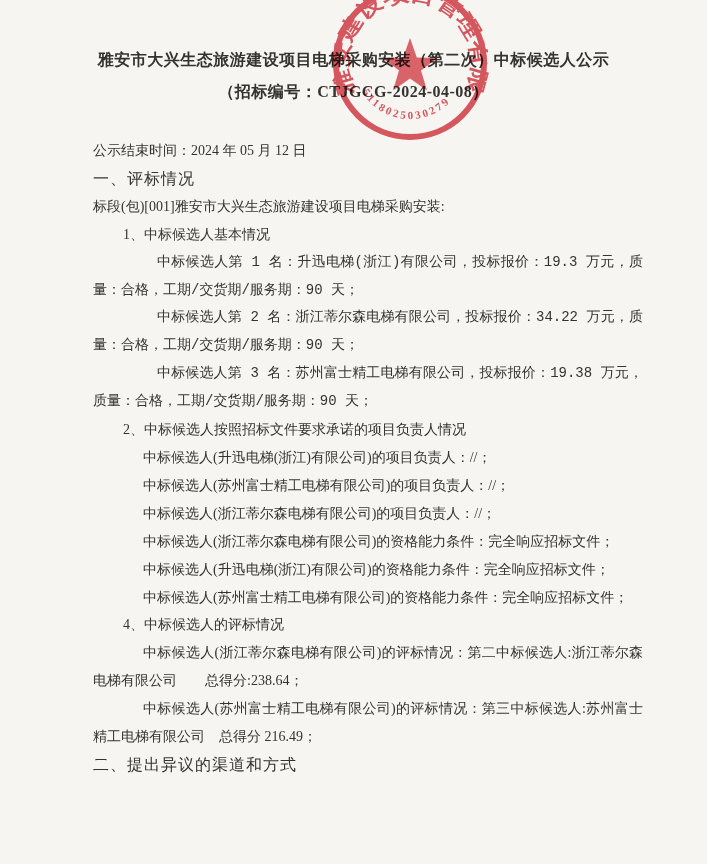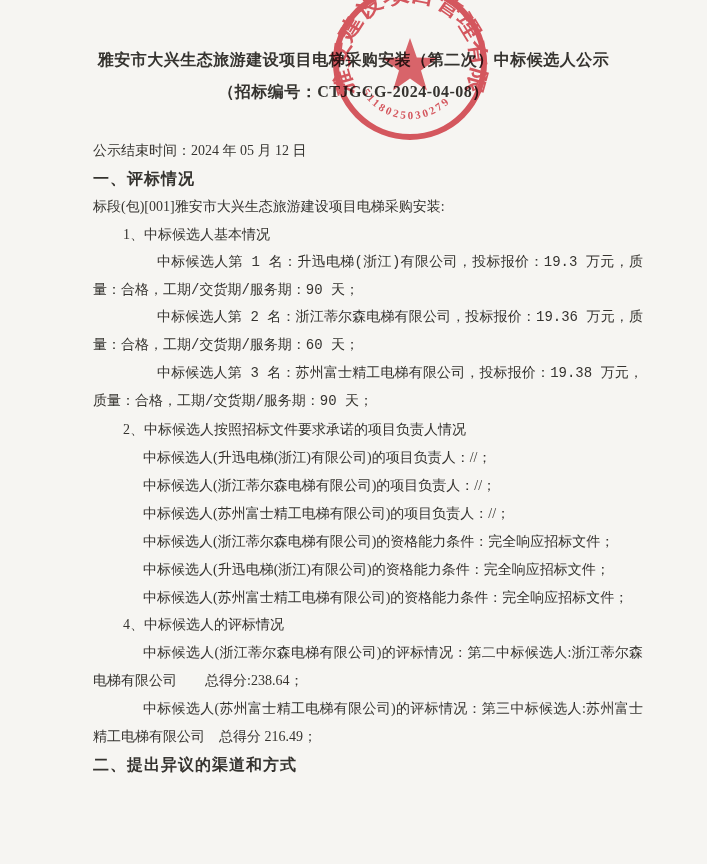--- a/index.html
+++ b/index.html
@@ -15,21 +15,21 @@
     position:absolute;top:44px;left:0;width:707px;
     text-align:center;font-weight:bold;
     font-size:16px;line-height:32px;letter-spacing:.5px;
   }
   .content{
     position:absolute;left:85px;top:137px;width:550px;
     font-size:14px;line-height:27.9px;
     text-align:justify;letter-spacing:0;margin-left:8px;
   }
   .content p{margin:0;padding:0;}
-  .sec-heading{font-weight:bold;font-size:16px;letter-spacing:1px;}
+  .sec-heading{font-weight:normal;font-size:16px;letter-spacing:1px;}
   .item{text-indent:30px;}
   .p-ind{text-indent:50px;}
   .p-ind2{text-indent:64px;font-family:Liberation Mono, monospace;}
   .stamp{
     position:absolute;left:315px;top:-32px;
     mix-blend-mode:multiply;opacity:.88;
   }
   .stamp text{font-family:"Liberation Serif","DejaVu Serif",serif;}
 </style>
 </head>
@@ -42,27 +42,27 @@
     <div>（招标编号：CTJGCG-2024-04-08）</div>
   </div>
 
   <div class="content">
     <p>公示结束时间：2024 年 05 月 12 日</p>
     <p class="sec-heading">一、评标情况</p>
     <p>标段(包)[001]雅安市大兴生态旅游建设项目电梯采购安装:</p>
 
     <p class="item">1、中标候选人基本情况</p>
     <p class="p-ind2">中标候选人第 1 名：升迅电梯(浙江)有限公司，投标报价：19.3 万元，质量：合格，工期/交货期/服务期：90 天；</p>
-    <p class="p-ind2">中标候选人第 2 名：浙江蒂尔森电梯有限公司，投标报价：19.36 万元，质量：合格，工期/交货期/服务期：60 天；</p>
+    <p class="p-ind2">中标候选人第 2 名：浙江蒂尔森电梯有限公司，投标报价：34.22 万元，质量：合格，工期/交货期/服务期：90 天；</p>
     <p class="p-ind2">中标候选人第 3 名：苏州富士精工电梯有限公司，投标报价：19.38 万元，质量：合格，工期/交货期/服务期：90 天；</p>
 
     <p class="item">2、中标候选人按照招标文件要求承诺的项目负责人情况</p>
     <p class="p-ind">中标候选人(升迅电梯(浙江)有限公司)的项目负责人：//；</p>
+    <p class="p-ind">中标候选人(苏州富士精工电梯有限公司)的项目负责人：//；</p>
     <p class="p-ind">中标候选人(浙江蒂尔森电梯有限公司)的项目负责人：//；</p>
-    <p class="p-ind">中标候选人(苏州富士精工电梯有限公司)的项目负责人：//；</p>
 
     <p class="p-ind">中标候选人(浙江蒂尔森电梯有限公司)的资格能力条件：完全响应招标文件；</p>
     <p class="p-ind">中标候选人(升迅电梯(浙江)有限公司)的资格能力条件：完全响应招标文件；</p>
     <p class="p-ind">中标候选人(苏州富士精工电梯有限公司)的资格能力条件：完全响应招标文件；</p>
 
     <p class="item">4、中标候选人的评标情况</p>
     <p class="p-ind">中标候选人(浙江蒂尔森电梯有限公司)的评标情况：第二中标候选人:浙江蒂尔森电梯有限公司　　总得分:238.64；</p>
     <p class="p-ind">中标候选人(苏州富士精工电梯有限公司)的评标情况：第三中标候选人:苏州富士精工电梯有限公司　总得分 216.49；</p>
 
     <p class="sec-heading">二、提出异议的渠道和方式</p>

